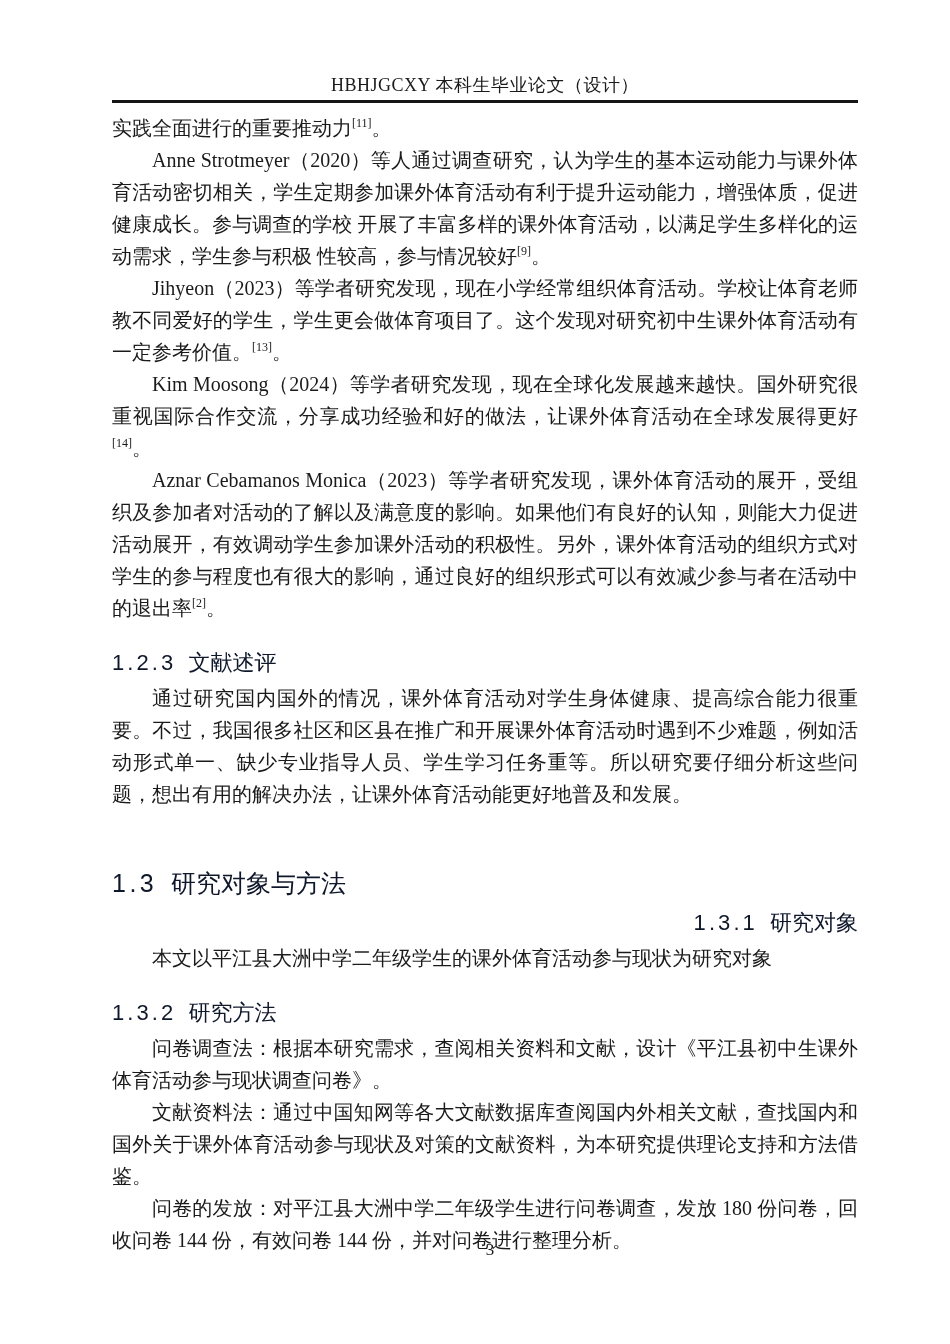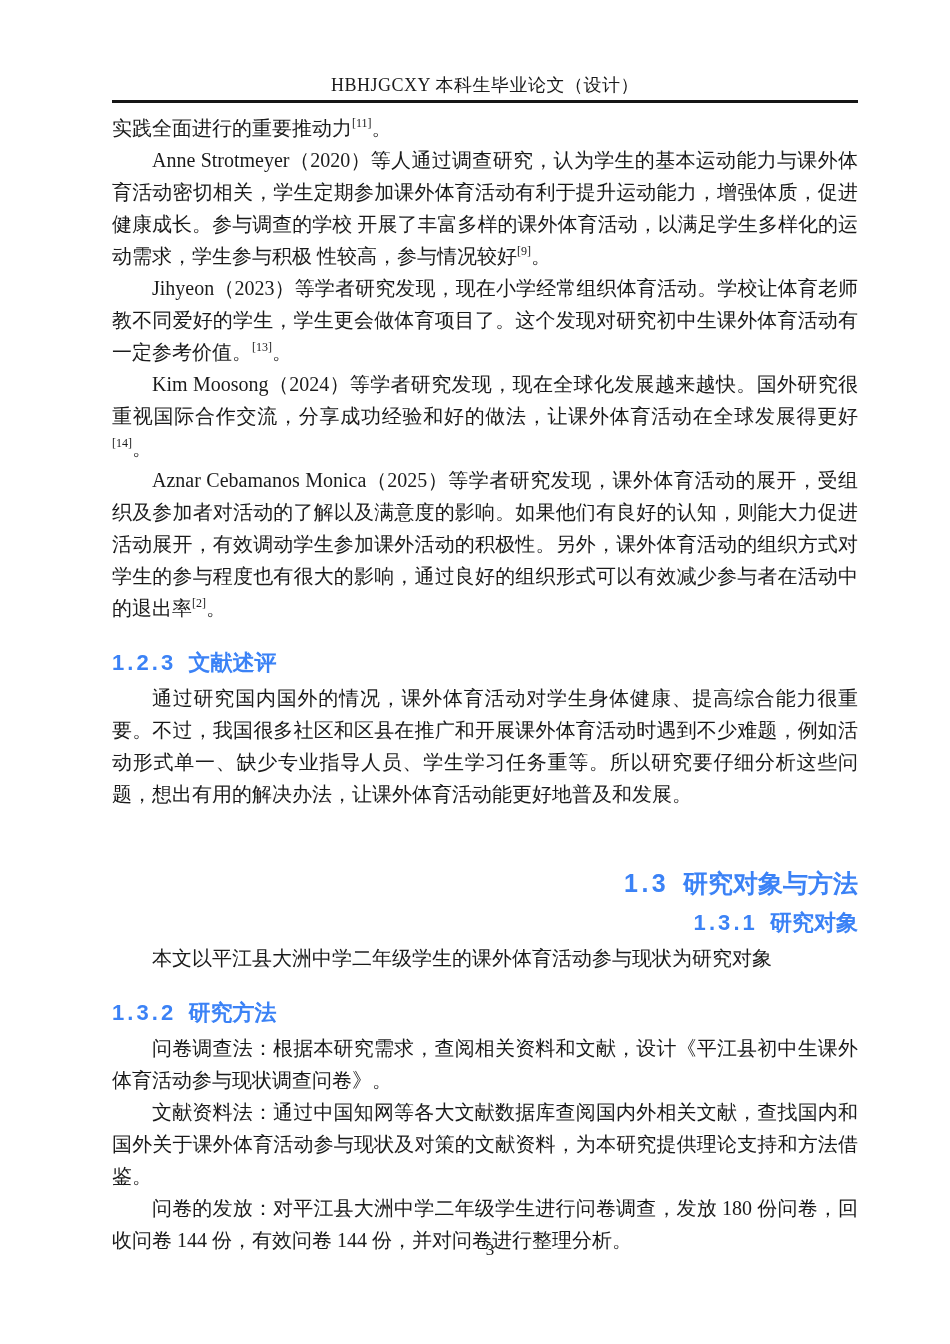--- a/index.html
+++ b/index.html
@@ -46,35 +46,34 @@
   .doc-body p.noindent {
     text-indent: 0;
   }
   sup.ref {
     font-size: 12px;
     line-height: 0;
     vertical-align: super;
   }
   h2.sec, h3.sub {
     font-family: "Liberation Sans", "DejaVu Sans", sans-serif;
-    font-weight: 700;
-    color: #3b82f6;
+    font-weight: 400;
+    color: #0f172a;
     text-align: left;
     text-indent: 0;
   }
   h3.sub {
     font-size: 22px;
     line-height: 30px;
     margin: 24px 0 4px 0;
   }
   h2.sec {
     font-size: 25px;
     line-height: 34px;
     margin: 56px 0 0 0;
-    text-align: right;
   }
   h2.sec + h3.sub {
     margin-top: 8px;
     text-align: right;
   }
   .sec-num {
     letter-spacing: 0.14em;
     margin-right: 0.55em;
   }
   .page-footer {
@@ -99,21 +98,21 @@
   <div class="doc-body">
 
     <p class="noindent"><span>实践全面进行的重要推动力</span><sup class="ref">[11]</sup><span>。</span></p>
 
     <p><span>Anne Strotmeyer（2020）等人通过调查研究，认为学生的基本运动能力与课外体育活动密切相关，学生定期参加课外体育活动有利于提升运动能力，增强体质，促进健康成长。参与调查的学校 开展了丰富多样的课外体育活动，以满足学生多样化的运动需求，学生参与积极 性较高，参与情况较好</span><sup class="ref">[9]</sup><span>。</span></p>
 
     <p><span>Jihyeon（2023）等学者研究发现，现在小学经常组织体育活动。学校让体育老师教不同爱好的学生，学生更会做体育项目了。这个发现对研究初中生课外体育活动有一定参考价值。</span><sup class="ref">[13]</sup><span>。</span></p>
 
     <p><span>Kim Moosong（2024）等学者研究发现，现在全球化发展越来越快。国外研究很重视国际合作交流，分享成功经验和好的做法，让课外体育活动在全球发展得更好</span><sup class="ref">[14]</sup><span>。</span></p>
 
-    <p><span>Aznar Cebamanos Monica（2025）等学者研究发现，课外体育活动的展开，受组织及参加者对活动的了解以及满意度的影响。如果他们有良好的认知，则能大力促进活动展开，有效调动学生参加课外活动的积极性。另外，课外体育活动的组织方式对学生的参与程度也有很大的影响，通过良好的组织形式可以有效减少参与者在活动中的退出率</span><sup class="ref">[2]</sup><span>。</span></p>
+    <p><span>Aznar Cebamanos Monica（2023）等学者研究发现，课外体育活动的展开，受组织及参加者对活动的了解以及满意度的影响。如果他们有良好的认知，则能大力促进活动展开，有效调动学生参加课外活动的积极性。另外，课外体育活动的组织方式对学生的参与程度也有很大的影响，通过良好的组织形式可以有效减少参与者在活动中的退出率</span><sup class="ref">[2]</sup><span>。</span></p>
 
     <h3 class="sub"><span class="sec-num">1.2.3</span><span>文献述评</span></h3>
 
     <p>通过研究国内国外的情况，课外体育活动对学生身体健康、提高综合能力很重要。不过，我国很多社区和区县在推广和开展课外体育活动时遇到不少难题，例如活动形式单一、缺少专业指导人员、学生学习任务重等。所以研究要仔细分析这些问题，想出有用的解决办法，让课外体育活动能更好地普及和发展。</p>
 
     <h2 class="sec"><span class="sec-num">1.3</span><span>研究对象与方法</span></h2>
 
     <h3 class="sub"><span class="sec-num">1.3.1</span><span>研究对象</span></h3>
 
     <p>本文以平江县大洲中学二年级学生的课外体育活动参与现状为研究对象</p>

